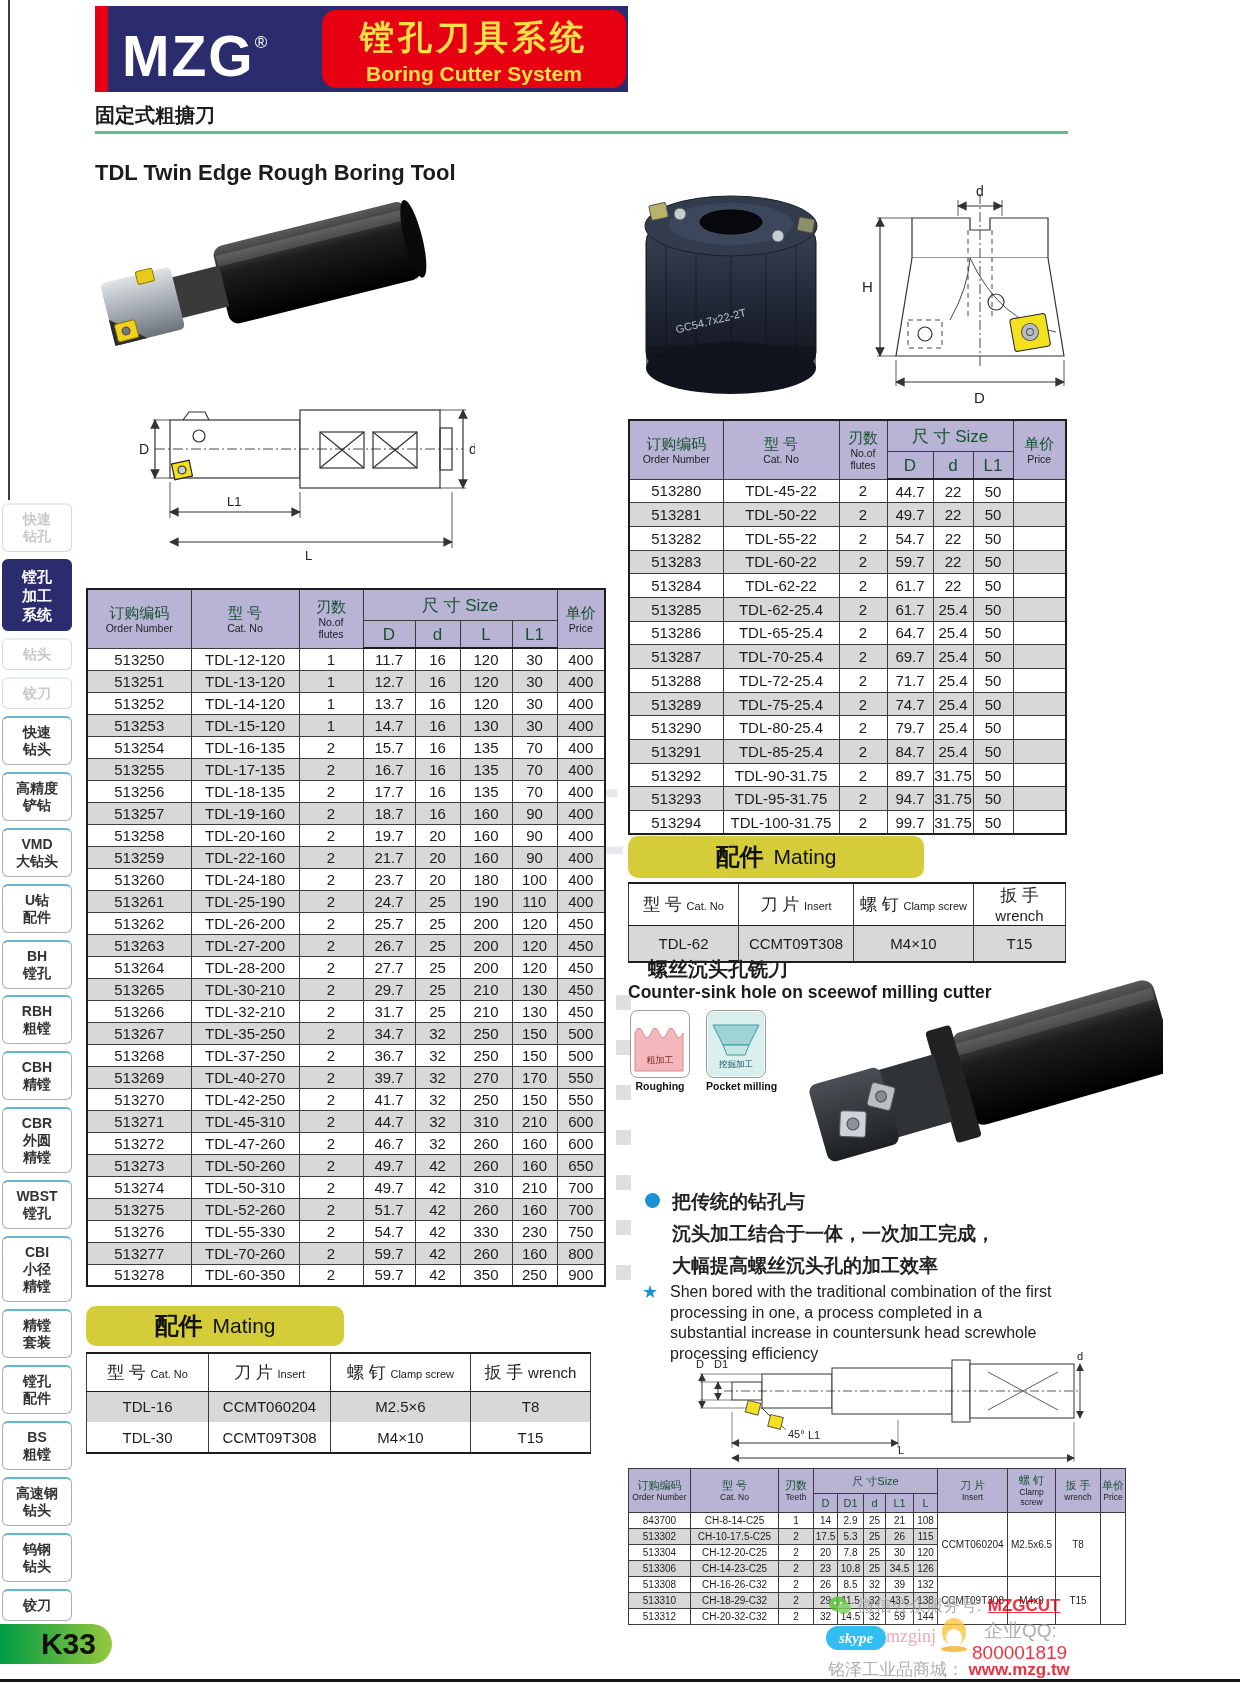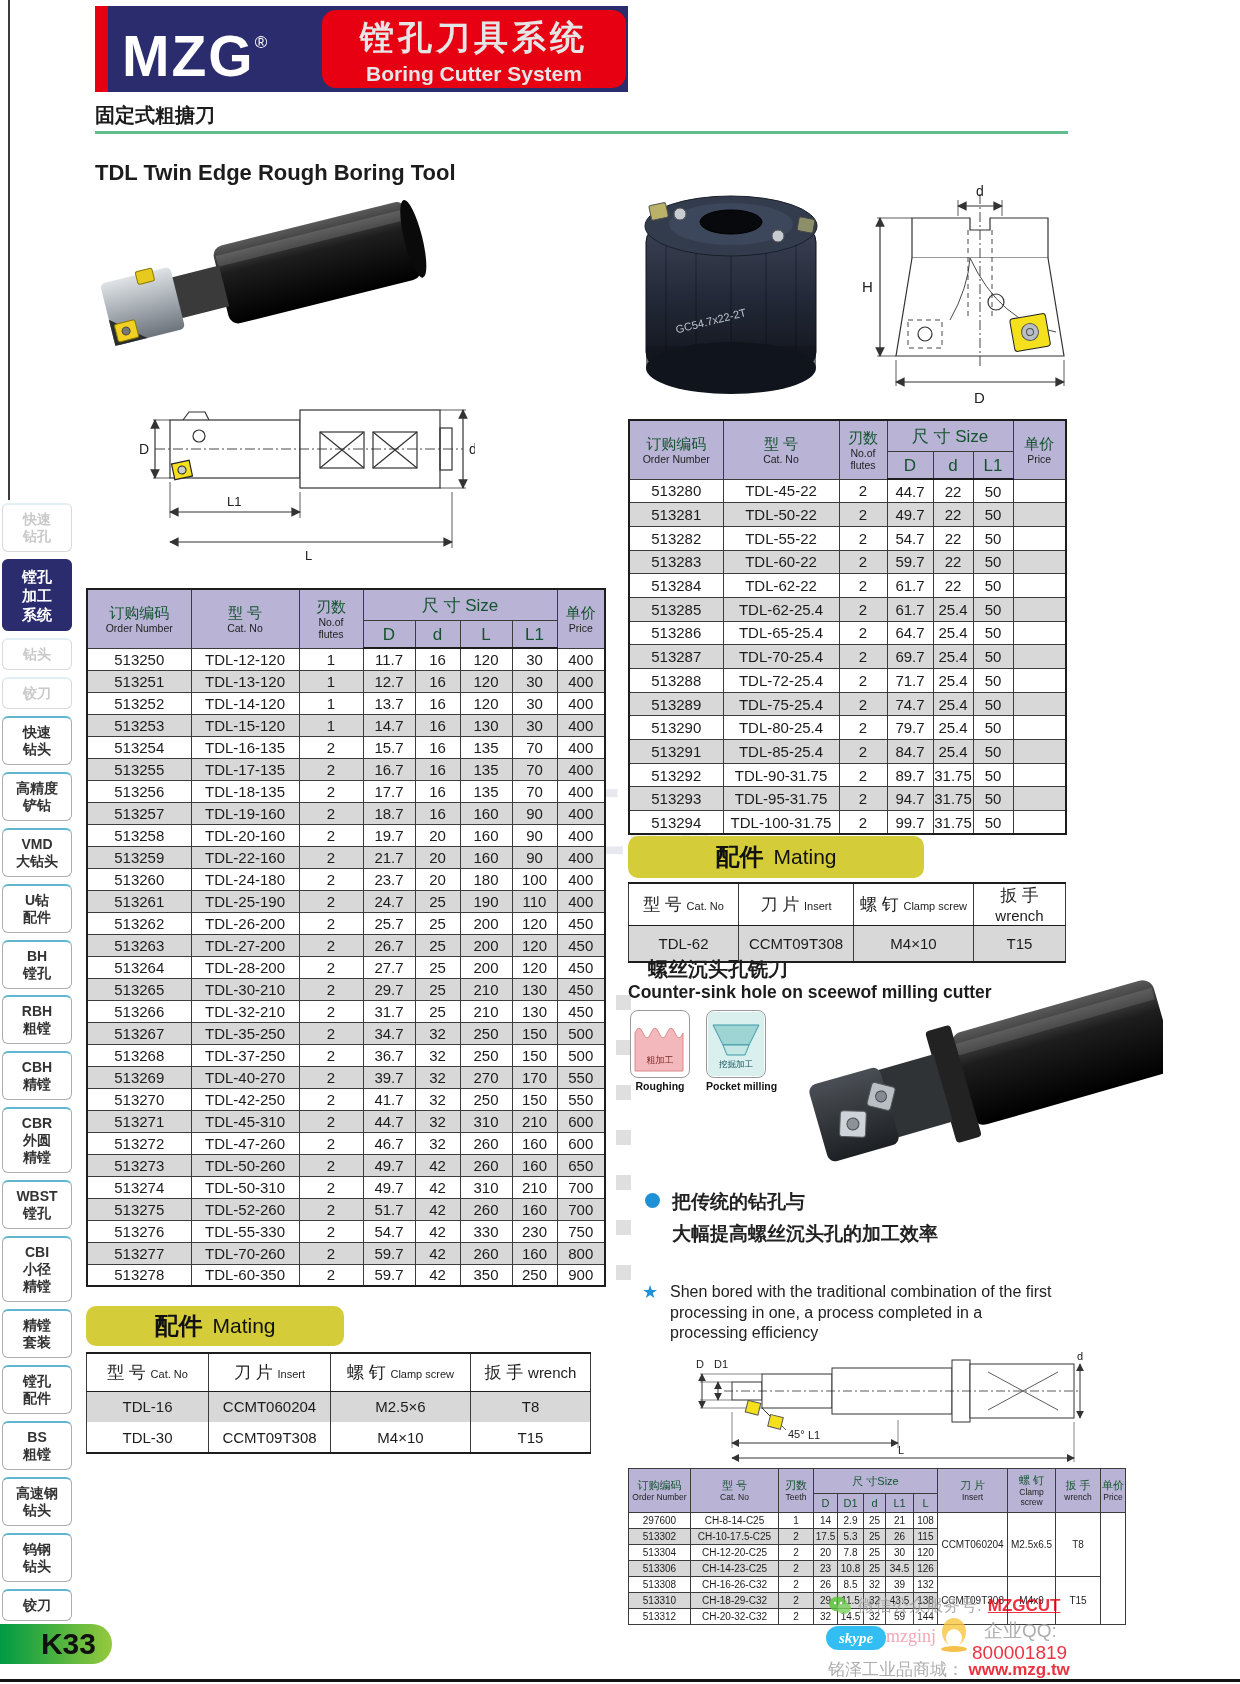--- a/index.html
+++ b/index.html
@@ -5,21 +5,21 @@
   html,body{margin:0;padding:0;background:#ffffff;}
   #page{position:relative;width:1240px;height:1684px;background:#fff;overflow:hidden;
         font-family:"Liberation Sans","DejaVu Sans",sans-serif;color:#1c1c1c;}
   .abs{position:absolute;}
 
   
   #hdr-navy{left:95px;top:6px;width:533px;height:86px;background:#2b2c6e;}
   #hdr-stripe{left:95px;top:6px;width:13px;height:86px;background:#e60012;}
   #hdr-logo{left:122px;top:12px;color:#fff;font-size:57px;font-weight:bold;letter-spacing:2px;line-height:62px;}
   #hdr-logo sup{font-size:17px;vertical-align:28px;font-weight:normal;}
-  #hdr-red{left:322px;top:10px;width:304px;height:78px;background:#e60012;border-radius:14px;text-align:center;color:#e5e5e5;}
+  #hdr-red{left:322px;top:10px;width:304px;height:78px;background:#e60012;border-radius:14px;text-align:center;color:#fde047;}
   #hdr-red .t1{font-size:34px;font-weight:bold;letter-spacing:4px;margin-top:5px;}
   #hdr-red .t2{font-size:21px;font-weight:bold;margin-top:1px;}
   #sec-zh{left:95px;top:102px;font-size:20px;font-weight:bold;}
   #green-line{left:95px;top:131px;width:973px;height:3px;background:#5fbd8e;}
   #sec-en{left:95px;top:139px;font-size:22px;font-weight:bold;margin-top:21px;}
 
   #side-line{left:8px;top:0;width:2px;height:500px;background:#3c3c3c;}
   #bottom-line{left:0;top:1679px;width:1240px;height:3px;background:#141414;}
 
   
@@ -949,26 +949,28 @@
       </g>
       <g transform="rotate(30 86 92)">
         <rect x="74" y="80" width="24" height="24" rx="3" fill="#b9bfc5" stroke="#555"></rect>
         <circle cx="86" cy="92" r="5.5" fill="#848b91" stroke="#4a4a4a"></circle>
       </g>
     </g>
   </svg>
 
   <div class="abs" id="cs-bullet">
     <div><span class="dot"></span><span>把传统的钻孔与</span></div>
+    <div class="ind">沉头加工结合于一体，一次加工完成，</div>
     <div class="ind">大幅提高螺丝沉头孔的加工效率</div>
   </div>
   <div class="abs" id="cs-star">
     <span class="star">★</span>
     <div class="ln">Shen bored with the traditional combination of the first</div>
     <div class="ln">processing in one, a process completed in a</div>
+    <div class="ln">substantial increase in countersunk head screwhole</div>
     <div class="ln">processing efficiency</div>
   </div>
 
   <svg class="abs" style="left:688px;top:1350px" width="398" height="114" viewBox="0 0 398 114">
     <g stroke="#333" stroke-width="1" fill="none">
       <rect x="44" y="32" width="30" height="18" fill="#fff"></rect>
       <rect x="74" y="24" width="70" height="34" fill="#fff"></rect>
       <path d="M74,58 L92,76"></path>
       <rect x="144" y="18" width="120" height="46" fill="#fff"></rect>
       <rect x="264" y="10" width="18" height="62" fill="#fff"></rect>
@@ -1061,21 +1063,21 @@
           <th>
             <div class="h-zh">L1</div>
           </th>
           <th>
             <div class="h-zh">L</div>
           </th>
         </tr>
       </thead>
       <tbody>
         <tr>
-          <td>297600</td>
+          <td>843700</td>
           <td>CH-8-14-C25</td>
           <td>1</td>
           <td>14</td>
           <td>2.9</td>
           <td>25</td>
           <td>21</td>
           <td>108</td>
           <td rowspan="4" style="background: rgb(255, 255, 255);">CCMT060204</td>
           <td rowspan="4" style="background: rgb(255, 255, 255);">M2.5x6.5</td>
           <td rowspan="4" style="background: rgb(255, 255, 255);">T8</td>

